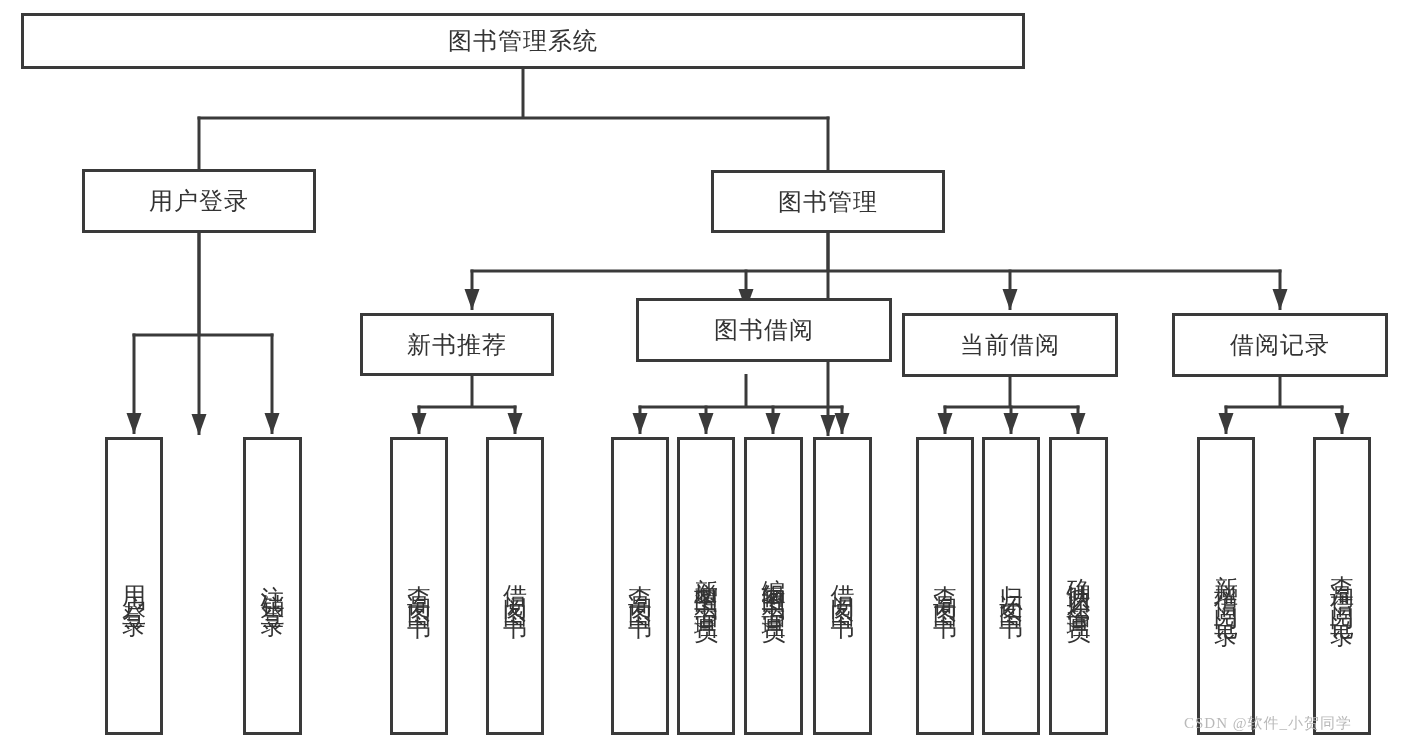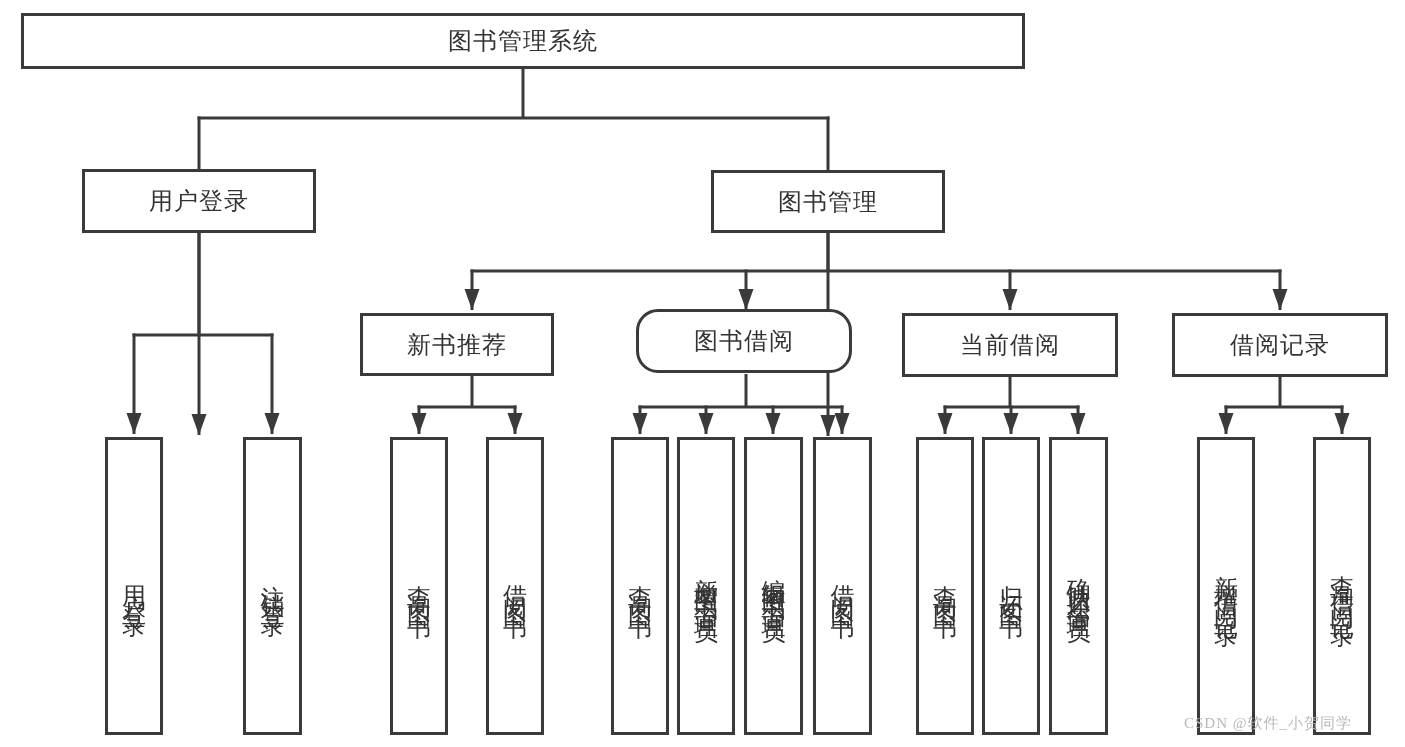--- a/index.html
+++ b/index.html
@@ -114,21 +114,21 @@
       </g>
     </g>
   </svg>
 
   <div class="node" style="left:21px;top:13px;width:1004px;height:56px;">图书管理系统</div>
 
   <div class="node" style="left:82px;top:169px;width:234px;height:64px;">用户登录</div>
   <div class="node" style="left:711px;top:170px;width:234px;height:63px;">图书管理</div>
 
   <div class="node" style="left:360px;top:313px;width:194px;height:63px;">新书推荐</div>
-  <div class="node" style="left:636px;top:309px;width:216px;height:64px;border-radius:22px;">图书借阅</div>
+  <div class="node" style="left:636px;top:298px;width:256px;height:64px;">图书借阅</div>
   <div class="node" style="left:902px;top:313px;width:216px;height:64px;text-align:center;">当前借阅</div>
   <div class="node" style="left:1172px;top:313px;width:216px;height:64px;">借阅记录</div>
 
   <div class="node-v" style="left:105px;top:437px;width:58px;height:298px;">用户登录</div>
   <div class="node-v" style="left:243px;top:437px;width:59px;height:298px;">注销登录</div>
 
   <div class="node-v" style="left:390px;top:437px;width:58px;height:298px;">查询图书</div>
   <div class="node-v" style="left:486px;top:437px;width:58px;height:298px;">借阅图书</div>
 
   <div class="node-v" style="left:611px;top:437px;width:58px;height:298px;">查询图书</div>

